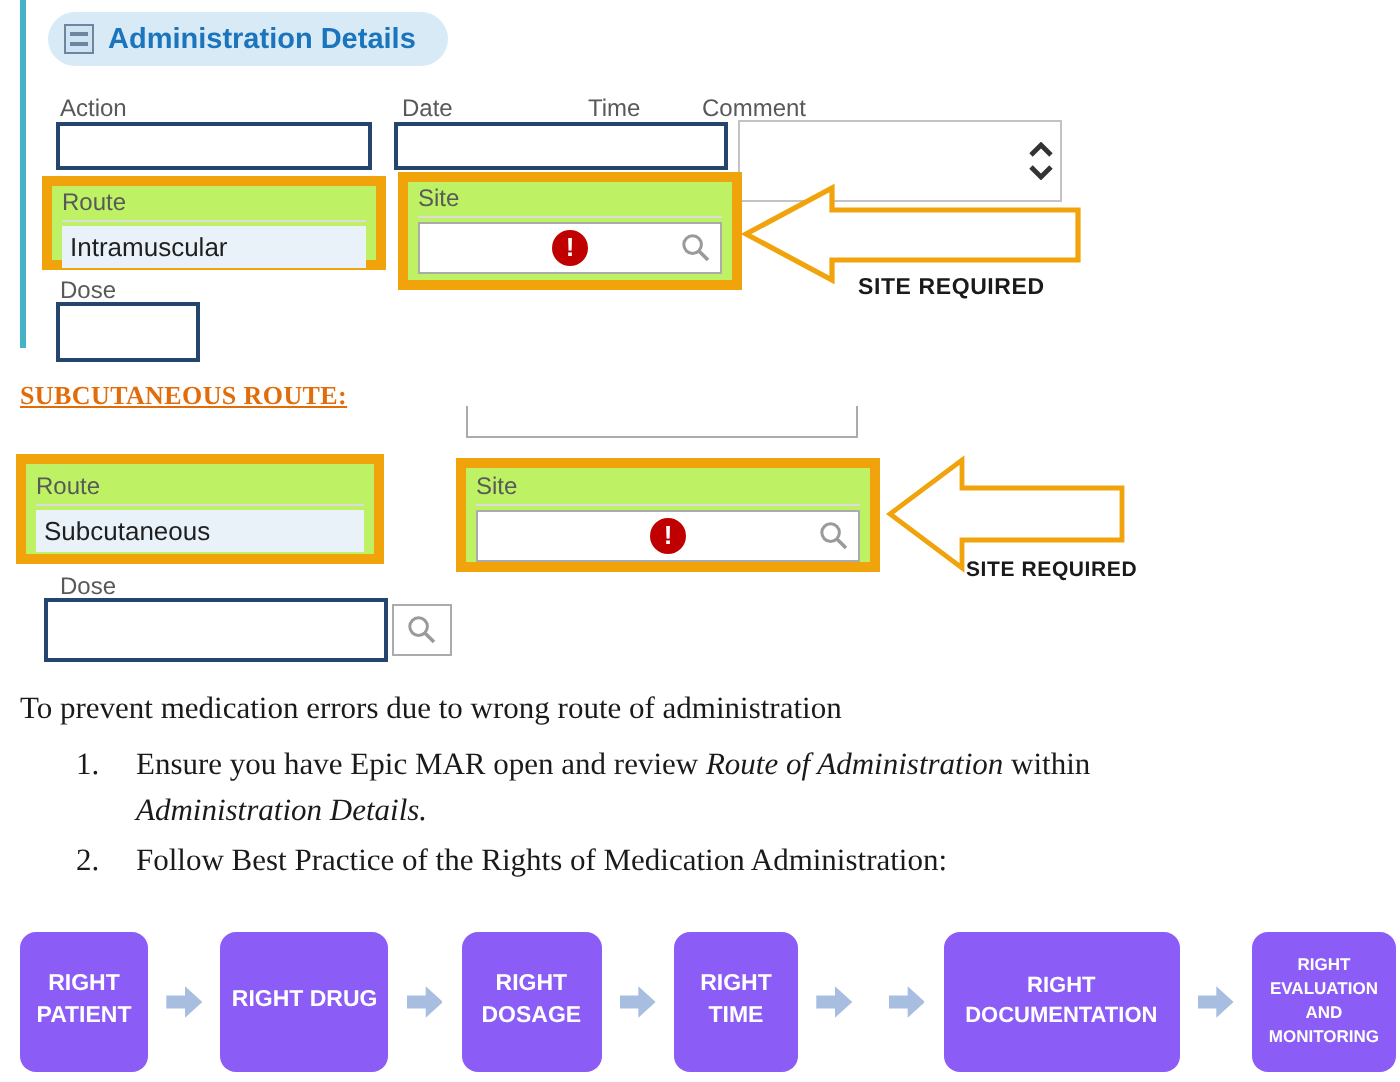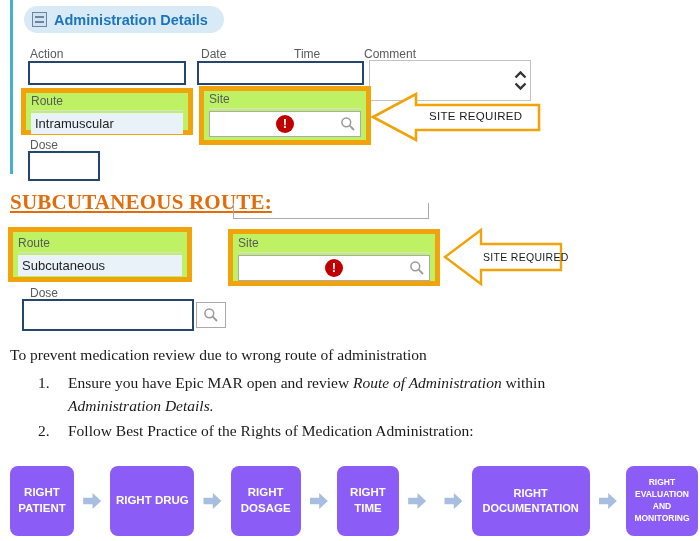--- a/index.html
+++ b/index.html
@@ -37,31 +37,32 @@
   .value-bar { background:#e9f2f9; color:#1f1f1f; font-size:13px; padding:3px 0 3px 4px; margin-top:2px; }
 
   .site-input { margin-top:2px; height:26px; display:flex; align-items:center; }
   .alert-badge {
     position:absolute; left:50%; top:50%; transform:translate(-50%,-50%);
     width:18px; height:18px; border-radius:50%; background:#c00000; color:#fff;
     font-weight:bold; font-size:13px; line-height:18px; text-align:center;
   }
   .mag { position:absolute; right:4px; top:50%; transform:translateY(-50%); }
   .callout-text {
-    position:absolute; font-weight:normal; font-size:11.5px; color:#1a1a1a; letter-spacing:.3px;
+    position:absolute; font-weight:bold; font-size:11.5px; color:#1a1a1a; letter-spacing:.3px;
     white-space:nowrap;
+    margin-top:28px;
   }
 
   .search-btn { display:flex; align-items:center; justify-content:center; }
 
   
   .serif { font-family:"Liberation Serif", serif; color:#1a1a1a; }
   .sub-heading {
     left:10px; top:190px; font-family:"Liberation Serif", serif;
-    color:#e36c0a; font-weight:bold; font-size:21px; text-decoration:underline; letter-spacing:.2px;
+    color:#e36c0a; font-weight:bold; font-size:13px; text-decoration:underline; letter-spacing:.2px;
   }
   .intro { left:10px; top:346px; font-size:15.5px; }
   .list-block { left:38px; top:371px; width:560px; font-size:15.5px; line-height:23px; }
   .list-row { display:flex; }
   .list-num { width:22px; flex:0 0 22px; }
   .list-text { padding-left:8px; }
 
   
   .flow { left:10px; top:464px; width:688px; height:74px; display:flex; align-items:center; }
   .flow-box {
@@ -90,21 +91,21 @@
     <span class="title">Administration Details</span>
   </div>
 
   <div class="abs field-label" style="left:30px; top:47px; width:156px;">Action</div>
   <div class="abs navy-input" style="left:28px; top:61px; width:158px; height:24px;"></div>
 
   <div class="abs field-label" style="left:201px; top:47px; width:86px;">Date</div>
   <div class="abs field-label" style="left:294px; top:47px; width:68px;">Time</div>
   <div class="abs navy-input" style="left:197px; top:61px; width:167px; height:24px;"></div>
 
-  <div class="abs field-label plain" style="left:364px; top:47px;">Comment</div>
+  <div class="abs field-label plain" style="left:351px; top:47px;">Comment</div>
   <div class="abs comment-box">
     <div class="comment-text-area"></div>
     <div class="comment-spinner">
       <svg width="13" height="8" viewBox="0 0 13 8">
         <polyline points="1.5,6.5 6.5,1.5 11.5,6.5" fill="none" stroke="#333" stroke-width="2.4"></polyline>
       </svg>
       <svg width="13" height="8" viewBox="0 0 13 8">
         <polyline points="1.5,1.5 6.5,6.5 11.5,1.5" fill="none" stroke="#333" stroke-width="2.4"></polyline>
       </svg>
     </div>
@@ -175,21 +176,21 @@
 
   <div class="abs field-label" style="left:30px; top:286px; width:80px;">Dose</div>
   <div class="abs navy-input" style="left:22px; top:299px; width:172px; height:32px;"></div>
   <div class="abs gray-input search-btn" style="left:196px; top:302px; width:30px; height:26px;">
     <svg width="16" height="16" viewBox="0 0 16 16">
       <circle cx="6.3" cy="6.3" r="4.4" fill="none" stroke="#9a9a9a" stroke-width="1.5"></circle>
       <line x1="9.7" y1="9.7" x2="14" y2="14" stroke="#9a9a9a" stroke-width="1.8"></line>
     </svg>
   </div>
 
-  <div class="abs serif intro">To prevent medication review due to wrong route of administration</div>
+  <div class="abs serif intro">To prevent medication errors due to wrong route of administration</div>
 
   <div class="abs serif list-block">
     <div class="list-row">
       <span class="list-num">1.</span>
       <span class="list-text"><span>Ensure you have Epic MAR open and review </span><i>Route of Administration</i><span> within</span><br>
         <i>Administration Details.</i>
       </span>
     </div>
     <div class="list-row" style="margin-top:2px;">
       <span class="list-num">2.</span>

